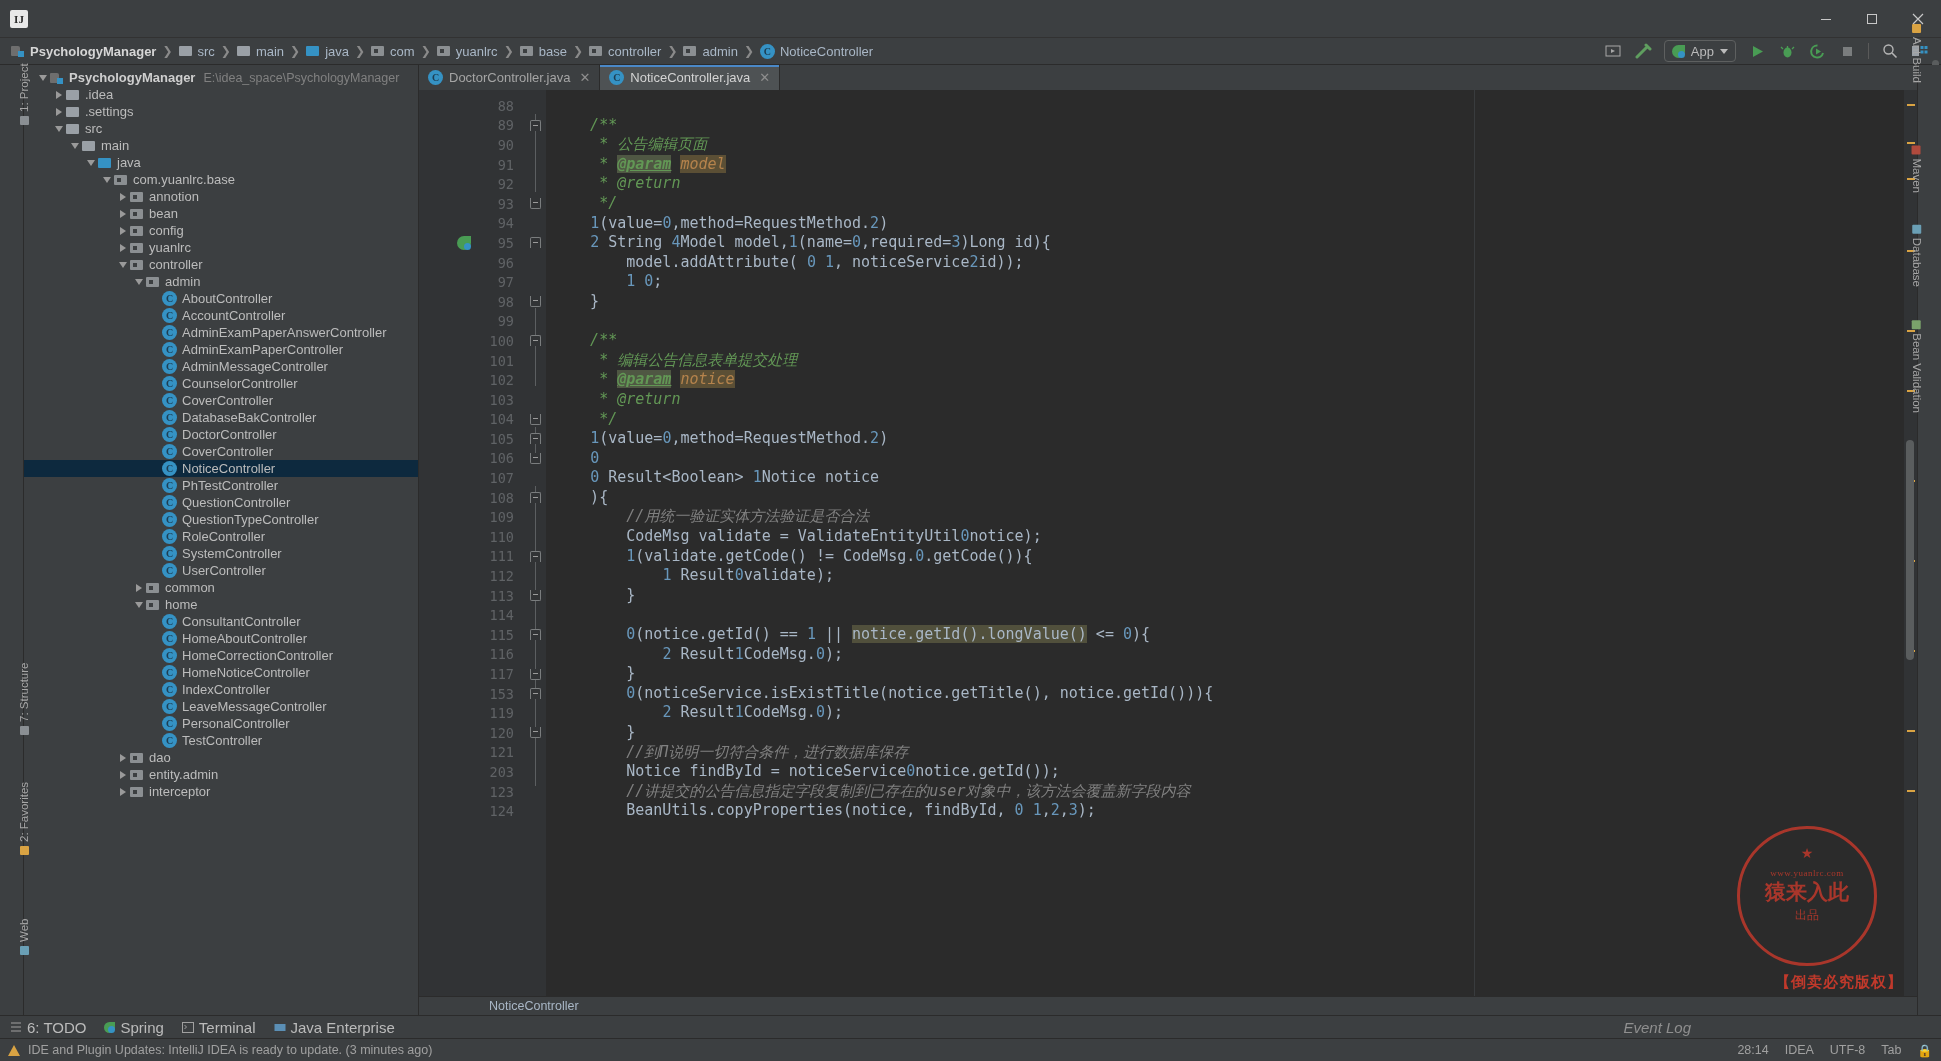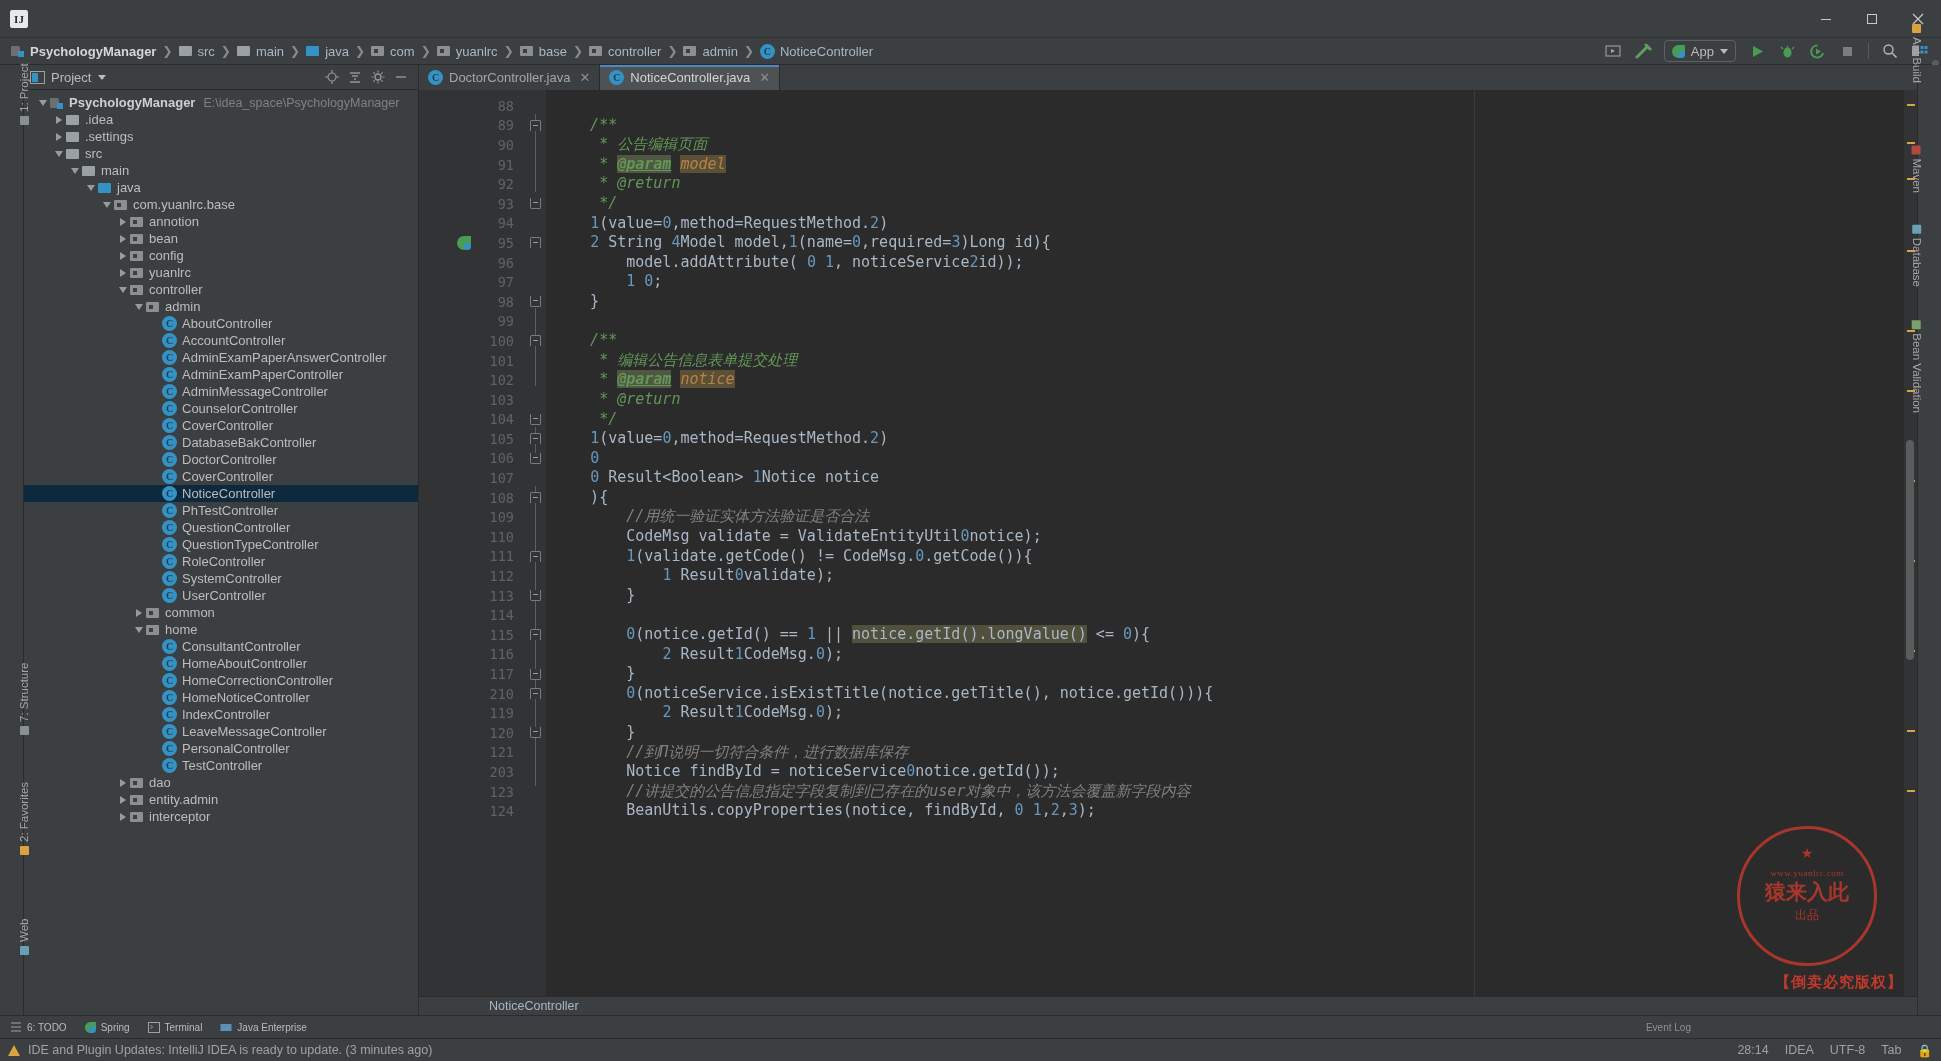--- a/index.html
+++ b/index.html
@@ -178,21 +178,21 @@
   .editcrumb {
     height:19px; background:#3c3f41; display:flex; align-items:center; padding-left:70px;
     color:#a9b7c6; font-size:12.5px; flex:none; border-top:1px solid #2b2b2b;
   }
 
   
   .twbar {
     height:23px; background:#3c3f41; display:flex; align-items:center; gap:18px;
     padding-left:10px; border-top:1px solid #2b2b2b; flex:none;
   }
-  .twitem { display:flex; align-items:center; gap:5px; color:#bbbbbb; font-size:10px; }
+  .twitem { display:flex; align-items:center; gap:5px; color:#bbbbbb; font-size:15px; }
 
   
   .statusbar {
     height:23px; background:#3c3f41; display:flex; align-items:center;
     padding:0 8px; color:#a0a0a0; font-size:12.5px; border-top:1px solid #2b2b2b; flex:none;
   }
   .sb-left { display:flex; align-items:center; gap:7px; }
   .sb-right { margin-left:auto; display:flex; align-items:center; gap:16px; }
   .sb-right span { color:#a0a0a0; }
   .warnicon { width:13px;height:13px;position:relative; }
@@ -351,44 +351,20 @@
         <span class="sqicon" style="background:#d9a343;"></span>
         <span>2: Favorites</span>
       </div>
       <div class="vtab" style="left:18px; top:890px;">
         <span class="sqicon" style="background:#6a9fb5;"></span>
         <span>Web</span>
       </div>
     </div>
 
     <div class="projpanel">
-      <div class="projhead">
-        <svg width="15" height="13" viewBox="0 0 15 13">
-          <rect x="0.5" y="0.5" width="14" height="12" fill="none" stroke="#a0a0a0"></rect>
-          <rect x="2" y="2" width="6" height="9" fill="#3592c4"></rect>
-        </svg>
-        <span class="lbl">Project</span>
-        <span class="caretdown" style="margin-left:7px;"></span>
-        <div class="projhead-right">
-          <svg class="mini" viewBox="0 0 14 14">
-            <circle cx="7" cy="7" r="4" fill="none" stroke="#b0b0b0" stroke-width="1.2"></circle>
-            <path d="M7 0 L7 3 M7 11 L7 14 M0 7 L3 7 M11 7 L14 7" stroke="#b0b0b0" stroke-width="1.2"></path>
-          </svg>
-          <svg class="mini" viewBox="0 0 14 14">
-            <path d="M2 3 H12 M4 6 H10 M6 9 H8 M2 12 H12" stroke="#b0b0b0" stroke-width="1.3"></path>
-          </svg>
-          <svg class="mini" viewBox="0 0 14 14">
-            <circle cx="7" cy="7" r="3" fill="none" stroke="#b0b0b0" stroke-width="1.4"></circle>
-            <path d="M7 0.5 L7 2.5 M7 11.5 L7 13.5 M0.5 7 L2.5 7 M11.5 7 L13.5 7 M2.4 2.4 L3.8 3.8 M10.2 10.2 L11.6 11.6 M11.6 2.4 L10.2 3.8 M3.8 10.2 L2.4 11.6" stroke="#b0b0b0" stroke-width="1.2"></path>
-          </svg>
-          <svg class="mini" viewBox="0 0 14 14">
-            <path d="M2 7 H12" stroke="#b0b0b0" stroke-width="1.4"></path>
-          </svg>
-        </div>
-      </div>
 
       <div class="tree" id="tree">
           <div class="row">
             <span style="display:inline-block;width:8px;flex:none;"></span>
             <span class="arrow d">
               <i></i>
             </span>
             <span class="ico-proj"></span>
             <span class="nm b">PsychologyManager</span>
             <span class="path">E:\idea_space\PsychologyManager</span>
@@ -722,21 +698,21 @@
             <div class="gline">108</div>
             <div class="gline">109</div>
             <div class="gline">110</div>
             <div class="gline">111</div>
             <div class="gline">112</div>
             <div class="gline">113</div>
             <div class="gline">114</div>
             <div class="gline">115</div>
             <div class="gline">116</div>
             <div class="gline">117</div>
-            <div class="gline">210</div>
+            <div class="gline">153</div>
             <div class="gline">119</div>
             <div class="gline">120</div>
             <div class="gline">121</div>
             <div class="gline">203</div>
             <div class="gline">123</div>
             <div class="gline">124</div>
           </div>
         <div class="foldcol" id="foldcol">
           <div class="vbar" style="top:24px; height:78px;"></div>
           <div class="vbar" style="top:218px; height:78px;"></div>
@@ -879,21 +855,21 @@
         <path d="M2.5 3 L4.5 5 L2.5 7" stroke="#a0a0a0" fill="none" stroke-width="1"></path>
       </svg>
       <span>Terminal</span>
     </div>
     <div class="twitem">
       <svg width="12" height="11" viewBox="0 0 12 11">
         <rect x="0.5" y="2" width="11" height="7" fill="#5b8fb5"></rect>
       </svg>
       <span>Java Enterprise</span>
     </div>
-    <div class="twitem" style="margin-left:auto; padding-right:250px; color:#8f8f8f;">
+    <div class="twitem" style="margin-left:auto; padding-right:250px; color:#8f8f8f;font-style:italic;">
       <span>Event Log</span>
     </div>
   </div>
 
   <div class="statusbar">
     <div class="sb-left">
       <span class="warnicon"></span>
       <span>IDE and Plugin Updates: IntelliJ IDEA is ready to update. (3 minutes ago)</span>
     </div>
     <div class="sb-right">

